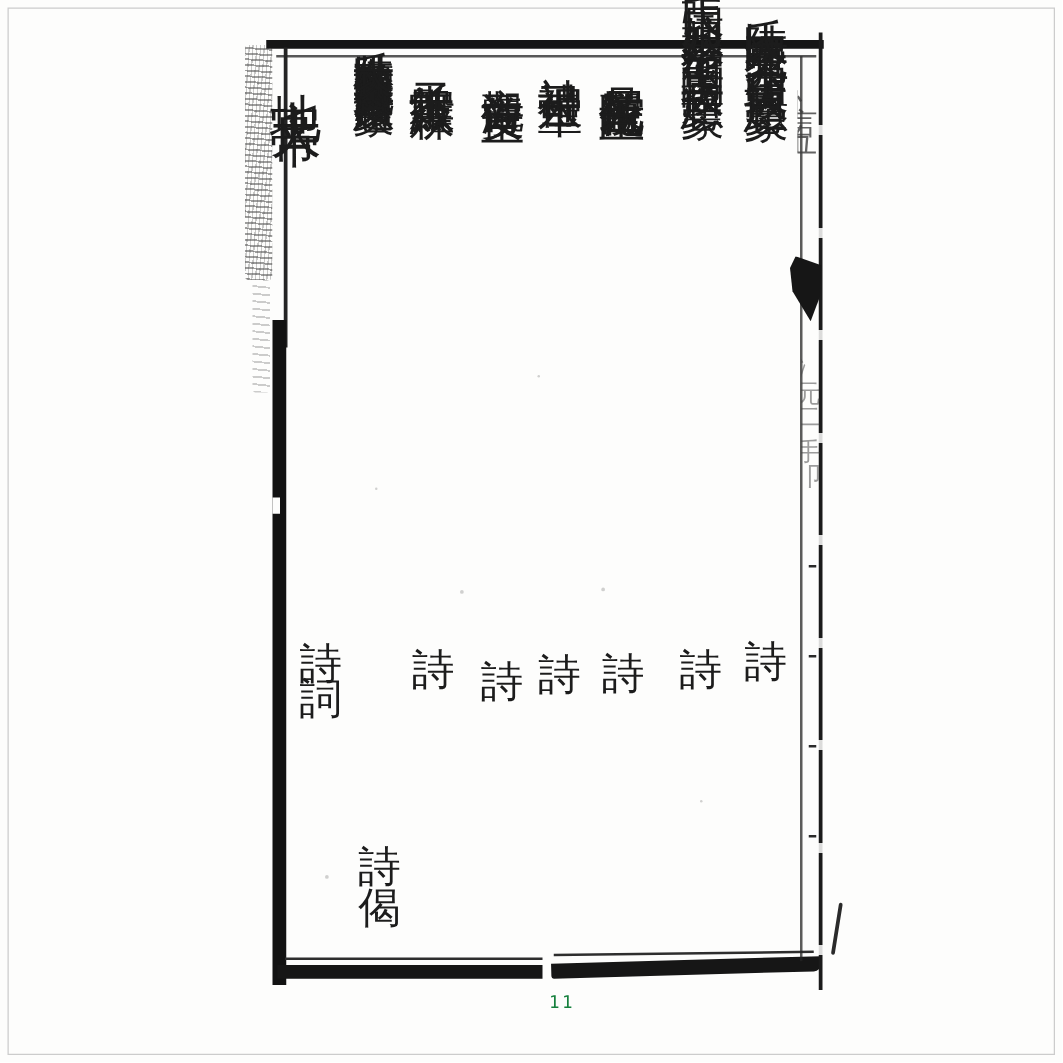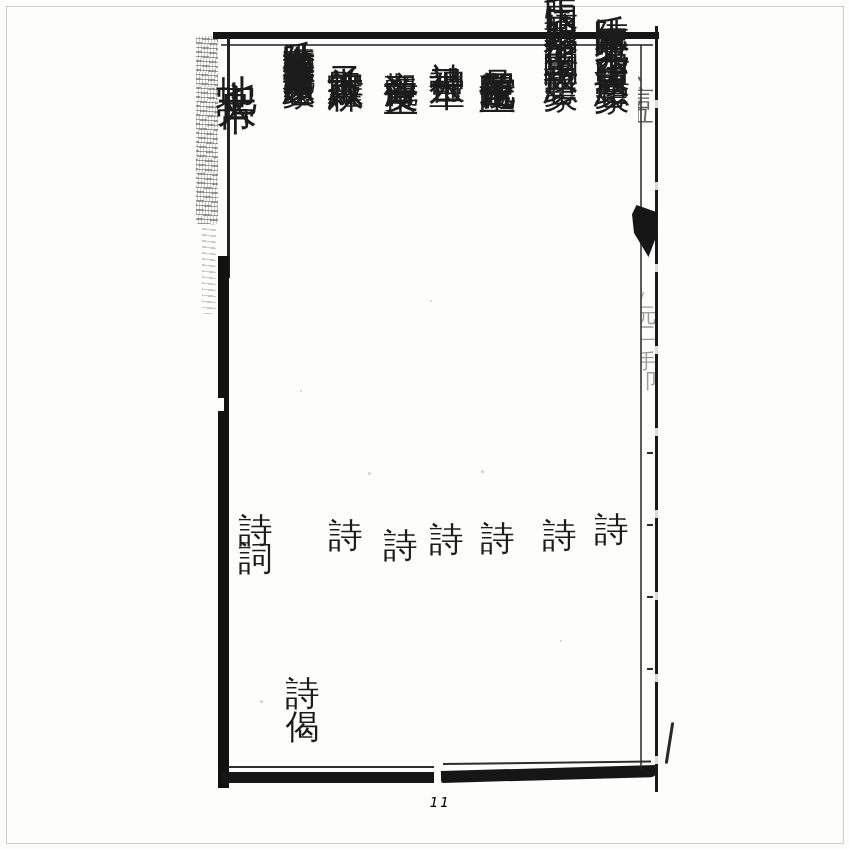--- a/index.html
+++ b/index.html
@@ -69,22 +69,22 @@
   .spine-frag{
     position:absolute;writing-mode:vertical-rl;text-orientation:upright;
     color:#3c3c3c;font-size:24px;line-height:1;width:16px;overflow:hidden;
   }
   .sf-u{left:638px;opacity:.8;}
   .sf-l{left:641px;opacity:.5;font-size:20px;}
   
   .speck{position:absolute;width:3px;height:3px;border-radius:50%;background:rgba(30,30,30,.20);}
   
   .pagenum{
-    position:absolute;left:420px;top:794px;width:40px;text-align:center;
-    font-family:"DejaVu Sans Mono", monospace;font-size:14px;color:#000000;letter-spacing:2px;font-style:italic;
+    position:absolute;left:420px;top:794px;width:40px;text-align:right;
+    font-family:"DejaVu Sans Mono", monospace;font-size:14px;color:#15803d;letter-spacing:2px;
   }
 </style>
 </head>
 <body>
 
 <div id="screen">
 
   <div class="scan-edge"></div>
 
   <div class="gutter"></div>

